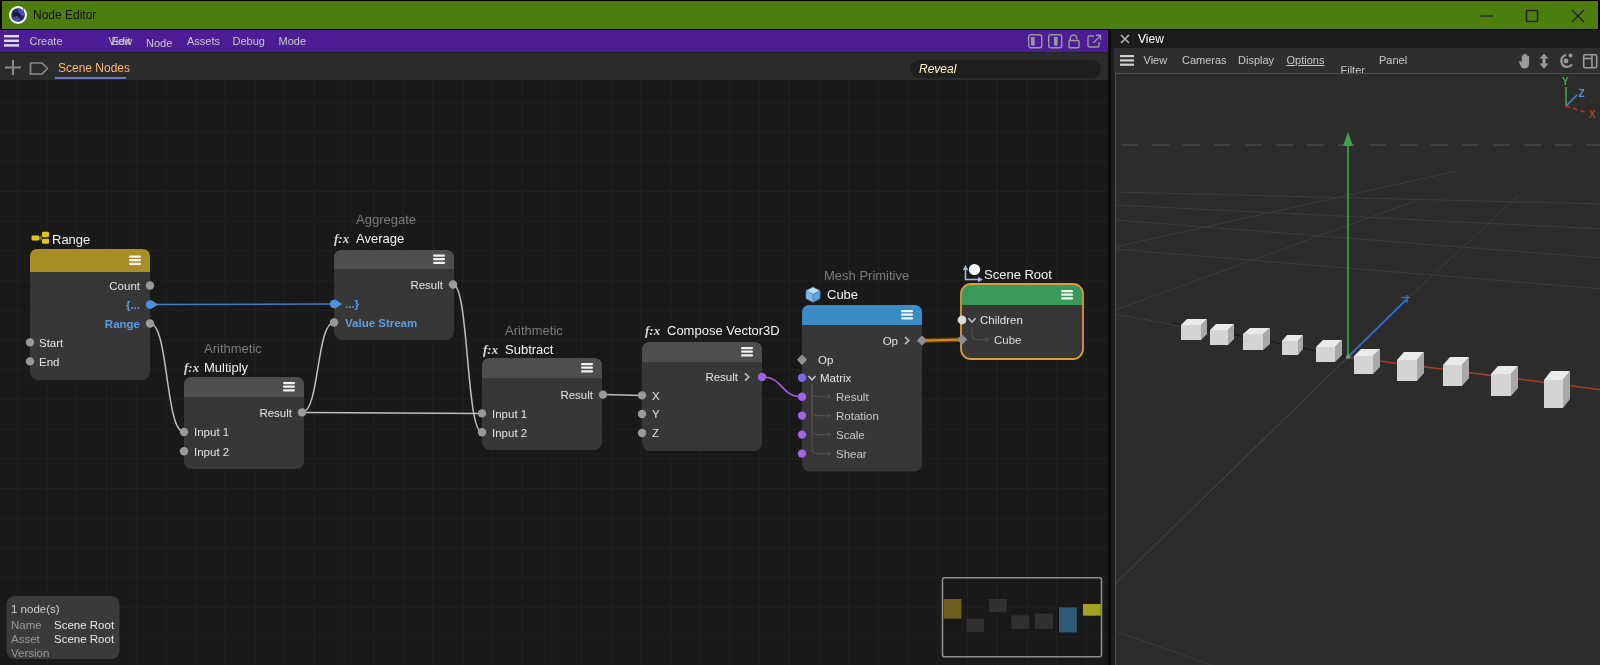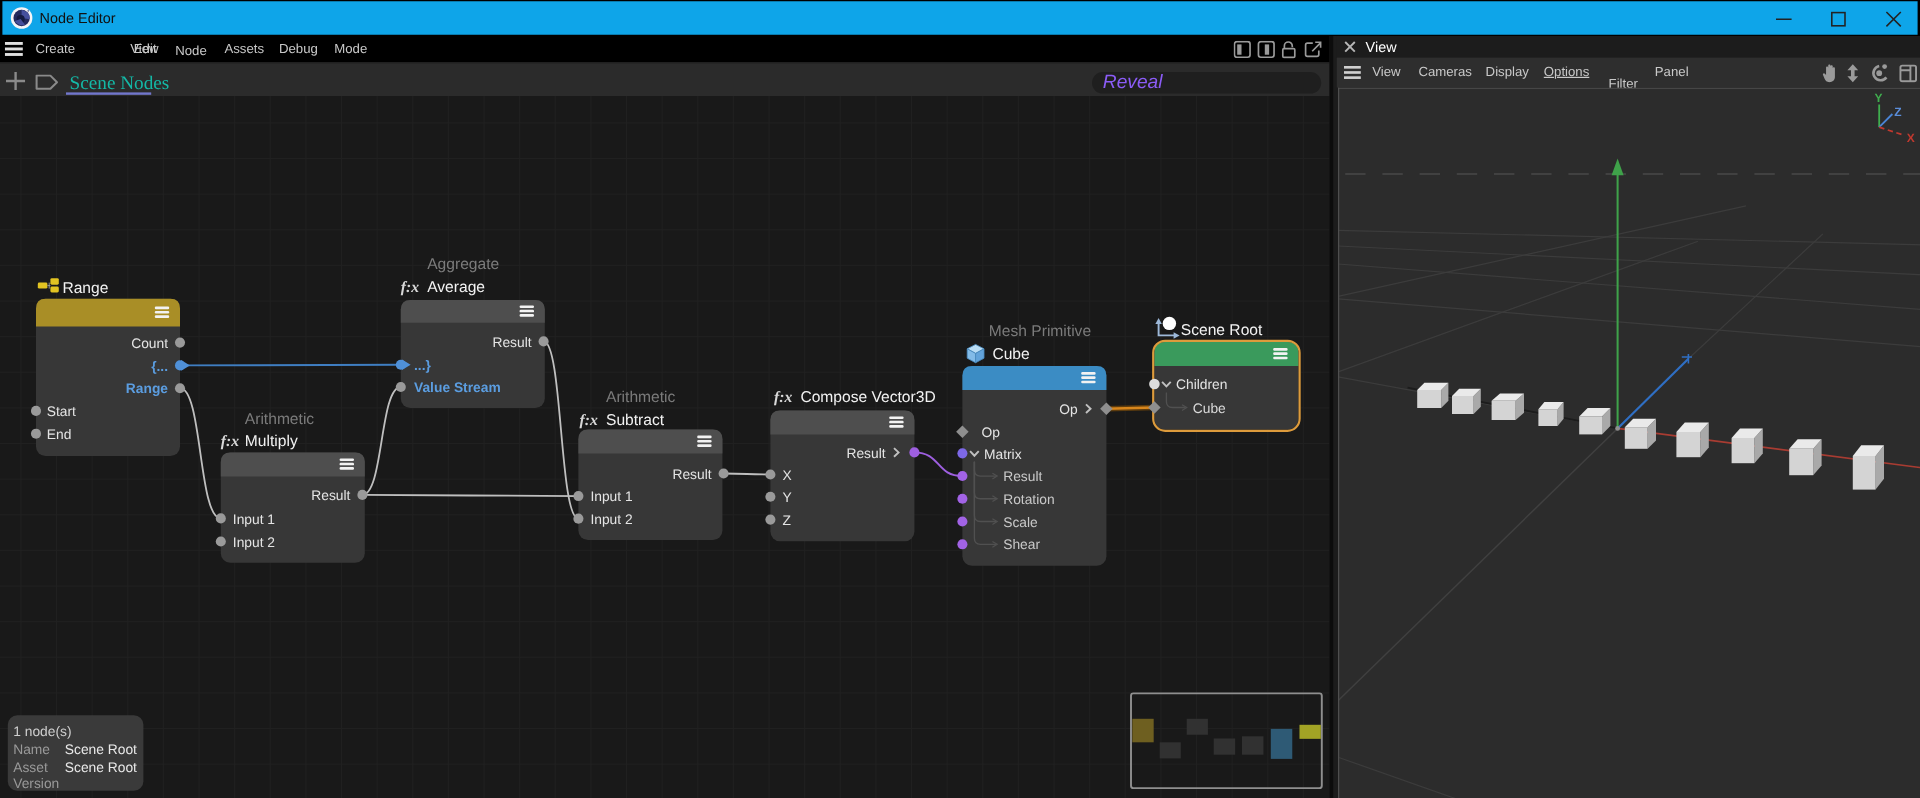--- a/index.html
+++ b/index.html
@@ -1,19 +1,19 @@
 <!DOCTYPE html>
 <html><head><meta charset="utf-8"><style>
 *{margin:0;padding:0;box-sizing:border-box;}
 html,body{width:1600px;height:665px;overflow:hidden;background:#191919;font-family:"Liberation Sans",sans-serif;}
-#titlebar{position:absolute;left:0;top:0;width:1600px;height:30px;background:#0ea5e9;border-top:1px solid #000;border-bottom:1px solid #000;border-left:2px solid #000;border-right:2px solid #000;}
+#titlebar{position:absolute;left:0;top:0;width:1600px;height:30px;background:#4d7c0f;border-top:1px solid #000;border-bottom:1px solid #000;border-left:2px solid #000;border-right:2px solid #000;}
 #titletext{position:absolute;left:31px;top:7px;font-size:12px;color:#111;}
-#menubar{position:absolute;left:0;top:30px;width:1108px;height:22px;background:#000000;color:#c9c9c9;font-size:11px;}
+#menubar{position:absolute;left:0;top:30px;width:1108px;height:22px;background:#4c1d95;color:#c9c9c9;font-size:11px;}
 #tabbar{position:absolute;left:0;top:52px;width:1108px;height:28px;background:#2b2b2b;border-top:1px solid #222;}
-#reveal{position:absolute;left:910px;top:6.5px;width:191px;height:18px;background:#1f1f1f;border-radius:9px;color:#8b5cf6;font-style:italic;font-size:16px;line-height:18px;padding-left:9px;}
+#reveal{position:absolute;left:910px;top:6.5px;width:191px;height:18px;background:#1f1f1f;border-radius:9px;color:#fef9c3;font-style:italic;font-size:12px;line-height:18px;padding-left:9px;}
 #canvas{position:absolute;left:0;top:80px;width:1108px;height:585px;background-color:#191919;
 background-image:linear-gradient(#202020 1px,transparent 1px),linear-gradient(90deg,#202020 1px,transparent 1px);
 background-size:29.7px 29.7px;background-position:17px 22px;}
 #rightpanel{position:absolute;left:1108px;top:30px;width:492px;height:635px;background:#1c1c1c;border-left:3px solid #0c0c0c;}
 #rptop{position:absolute;left:3px;top:0;width:489px;height:18px;background:#1c1c1c;color:#fff;font-size:12px;}
 #rpmenu{position:absolute;left:3px;top:18px;width:489px;height:25px;background:#2e2e2e;color:#c9c9c9;font-size:11px;}
 </style></head><body>
 <div id="titlebar">
 <svg style="position:absolute;left:6px;top:4px" width="20" height="20" viewBox="0 0 20 20">
 <circle cx="10" cy="10" r="9" fill="#f4f4f6"></circle>
@@ -54,21 +54,21 @@
 <path d="M68,1.2 h4.5 v4.5 M72.2,2 L65.5,8.7" fill="none" stroke="#9a9a9a" stroke-width="1.4"></path>
 </svg>
 </div>
 <div id="tabbar">
 <svg style="position:absolute;left:5px;top:7px" width="16" height="15" viewBox="0 0 16 15">
 <path d="M8,0 V15 M0,7.5 H16" stroke="#8a8a8a" stroke-width="2"></path>
 </svg>
 <svg style="position:absolute;left:29px;top:9px" width="20" height="13" viewBox="0 0 20 13">
 <path d="M1.5,1 h11.5 l5.5,5.5 l-5.5,5.5 h-11.5 z" fill="none" stroke="#8a8a8a" stroke-width="1.7" stroke-linejoin="round"></path>
 </svg>
-<span style="position:absolute;left:58px;top:8px;color:#14b8a6;font-size:16px;font-family:Liberation Serif, serif;">Scene Nodes</span>
+<span style="position:absolute;left:58px;top:8px;color:#fdba74;font-size:12px;">Scene Nodes</span>
 <div style="position:absolute;left:55px;top:23.5px;width:71px;height:2.6px;background:#7277cc;"></div>
 <div id="reveal">Reveal</div>
 </div>
 <div id="canvas">
 <svg width="1108" height="585" viewBox="0 0 1108 585">
 <rect x="30" y="169" width="120" height="131" rx="8" fill="#373737"></rect>
 <path d="M30,192 L30,177 Q30,169 38,169 L142,169 Q150,169 150,177 L150,192 Z" fill="#a98e26"></path>
 <rect x="129" y="175.5" width="12" height="2.2" rx="1" fill="#f2f2f2"></rect>
 <rect x="129" y="179.1" width="12" height="2.2" rx="1" fill="#f2f2f2"></rect>
 <rect x="129" y="182.7" width="12" height="2.2" rx="1" fill="#f2f2f2"></rect>

